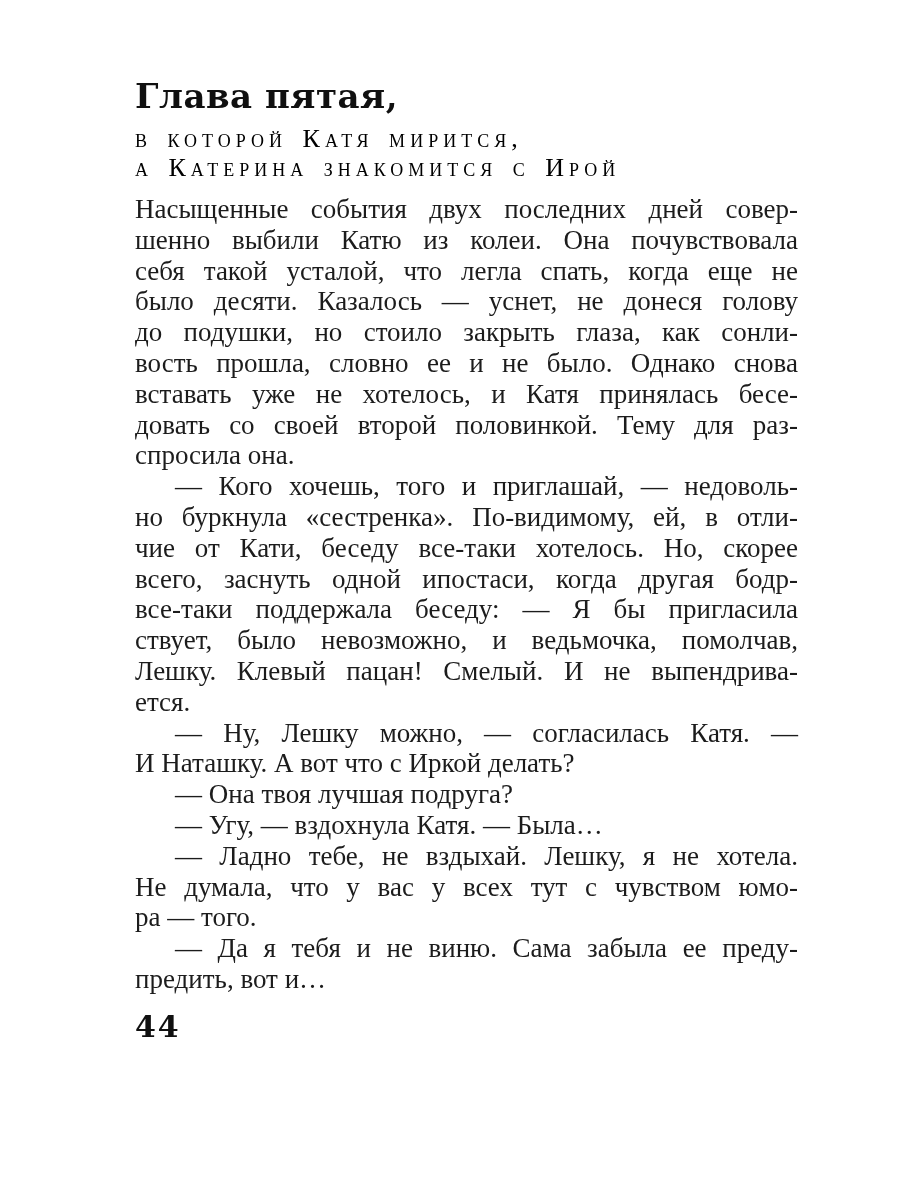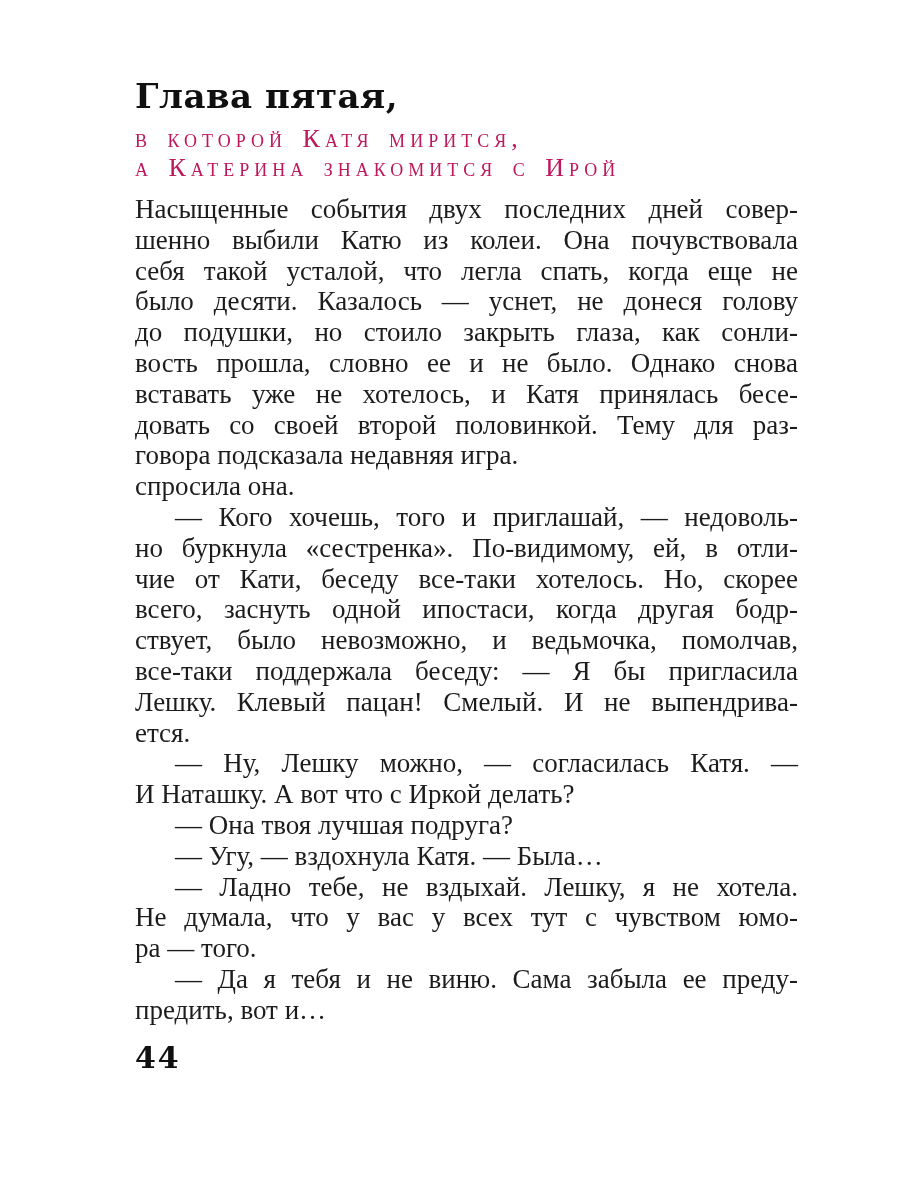--- a/index.html
+++ b/index.html
@@ -30,21 +30,21 @@
     color: #101010;
   }
   .chapter-subtitle {
     margin-top: 10px;
     font-family: "Liberation Serif", serif;
     font-size: 26px;
     line-height: 29px;
     font-variant-caps: small-caps;
     letter-spacing: 5px;
     word-spacing: 4px;
-    color: #be185d;
+    color: #000000;
   }
   .body-text {
     margin-top: 12px;
     font-size: 27px;
     line-height: 30.8px;
     color: #1c1c1c;
   }
   .line {
     text-align: justify;
     text-align-last: justify;
@@ -79,28 +79,27 @@
     <main class="body-text" id="body-text">
 
     <div class="line">Насыщенные события двух последних дней совер-</div>
         <div class="line">шенно выбили Катю из колеи. Она почувствовала</div>
         <div class="line">себя такой усталой, что легла спать, когда еще не</div>
         <div class="line">было десяти. Казалось — уснет, не донеся голову</div>
         <div class="line">до подушки, но стоило закрыть глаза, как сонли-</div>
         <div class="line">вость прошла, словно ее и не было. Однако снова</div>
         <div class="line">вставать уже не хотелось, и Катя принялась бесе-</div>
         <div class="line">довать со своей второй половинкой. Тему для раз-</div>
-        <div class="line last">говора подсказала недавняя игра.</div>
         <div class="line last">спросила она.</div>
         <div class="line indent">— Кого хочешь, того и приглашай, — недоволь-</div>
         <div class="line">но буркнула «сестренка». По-видимому, ей, в отли-</div>
         <div class="line">чие от Кати, беседу все-таки хотелось. Но, скорее</div>
         <div class="line">всего, заснуть одной ипостаси, когда другая бодр-</div>
+        <div class="line">все-таки поддержала беседу: — Я бы пригласила</div>
         <div class="line">ствует, было невозможно, и ведьмочка, помолчав,</div>
-        <div class="line">все-таки поддержала беседу: — Я бы пригласила</div>
         <div class="line">Лешку. Клевый пацан! Смелый. И не выпендрива-</div>
         <div class="line last">ется.</div>
         <div class="line indent">— Ну, Лешку можно, — согласилась Катя. —</div>
         <div class="line last">И Наташку. А вот что с Иркой делать?</div>
         <div class="line indent last">— Она твоя лучшая подруга?</div>
         <div class="line indent last">— Угу, — вздохнула Катя. — Была…</div>
         <div class="line indent">— Ладно тебе, не вздыхай. Лешку, я не хотела.</div>
         <div class="line">Не думала, что у вас у всех тут с чувством юмо-</div>
         <div class="line last">ра — того.</div>
         <div class="line indent">— Да я тебя и не виню. Сама забыла ее преду-</div>

